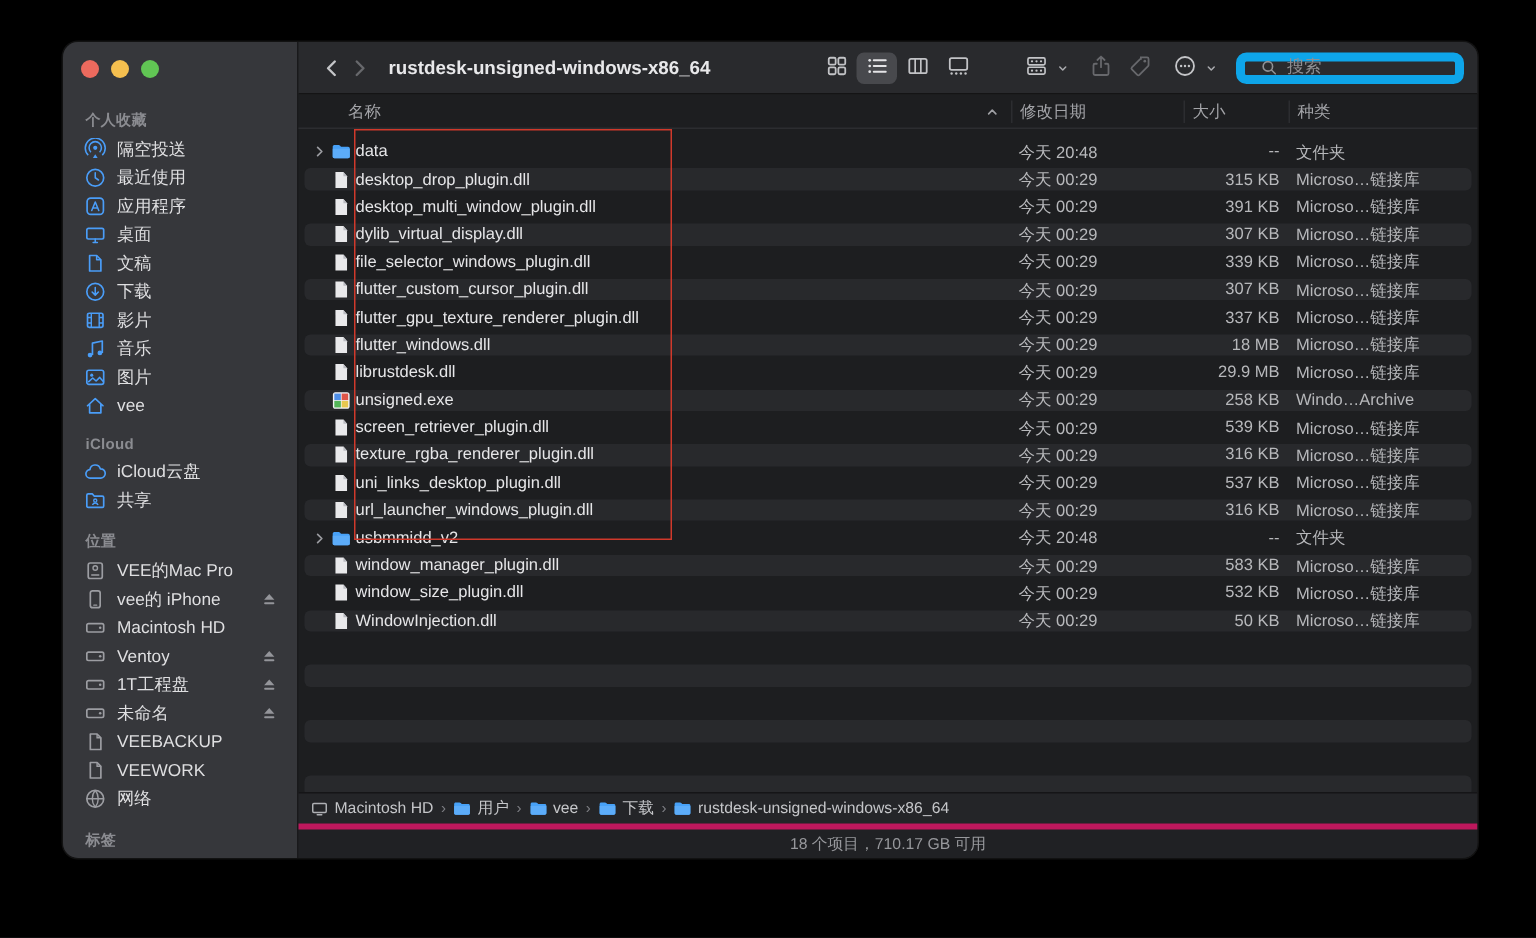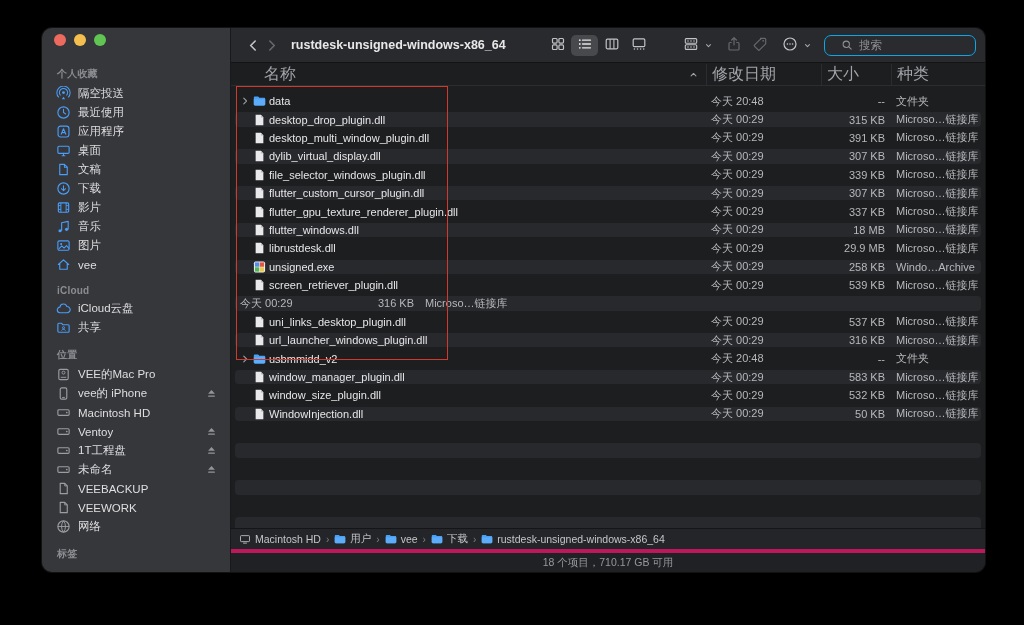--- a/index.html
+++ b/index.html
@@ -7,22 +7,22 @@
     width:1024px;height:625px;background:#000;position:relative;overflow:hidden;
     font-family:"Liberation Sans","DejaVu Sans",sans-serif;
     -webkit-font-smoothing:antialiased;
   }
   .window{
     position:absolute;left:42px;top:28px;width:943px;height:544px;
     background:#1d1e20;border-radius:10px;overflow:hidden;display:flex;
     box-shadow:0 0 0 1px rgba(255,255,255,.07), 0 30px 70px rgba(0,0,0,.8);
   }
   
-  .sidebar{width:188px;flex:none;background:#36373b;box-sizing:border-box;
-    padding-top:4px;overflow:hidden;position:relative;}
+  .sidebar{width:156px;flex:none;background:#36373b;box-sizing:border-box;
+    padding-top:10px;overflow:hidden;position:relative;}
   .traffic{display:flex;gap:8px;padding:2px 0 10px 12px;}
   .tl{width:12px;height:12px;border-radius:50%;border:none;padding:0;}
   .tl.red{background:#ec6a5e;} .tl.yellow{background:#f5bf4f;} .tl.green{background:#61c554;}
   .side-section-label{margin:11px 0 3px 15px;font-size:10px;color:#8b8c91;font-weight:600;letter-spacing:.2px;}
   .side-item{display:flex;align-items:center;height:19px;margin:0 6px;padding:0 6px 0 8px;
     border-radius:5px;font-size:11.5px;color:#dfdfe1;gap:7px;cursor:default;white-space:nowrap;}
   .side-item .icon{width:15px;height:15px;flex:none;color:#4a9df8;display:inline-flex;}
   .side-item.gray .icon{color:#9c9da2;}
   .side-item .icon svg{width:100%;height:100%;}
   .side-label{overflow:hidden;text-overflow:ellipsis;}
@@ -41,30 +41,30 @@
   .win-title{font-size:12.5px;font-weight:700;color:#e8e8ea;margin-left:11px;white-space:nowrap;}
   .tb-right{position:absolute;right:9px;top:0;height:100%;display:flex;align-items:center;}
   .view-group{display:flex;align-items:center;}
   .view-btn{width:27px;height:21px;display:inline-flex;align-items:center;justify-content:center;
     background:none;border:none;border-radius:5px;color:#c2c3c6;padding:0;}
   .view-btn svg{width:16px;height:16px;}
   .view-btn.selected{background:#48494d;color:#e4e4e6;}
   .chev-small{width:9px;height:9px;color:#a9aaae;margin-left:2px;display:inline-flex;}
   .chev-small svg{width:100%;height:100%;}
   .sp28{width:28px;} .sp10{width:10px;} .sp4{width:4px;} .sp8{width:8px;} .sp12{width:12px;}
-  .searchbox{width:152px;height:21px;border:1px solid #0ea5e9;background:#2a2b2e;border-radius:7px;
-    display:flex;align-items:center;padding:0 16px;box-sizing:border-box;gap:4px;}
+  .searchbox{width:152px;height:21px;border:6px solid #0ea5e9;background:#2a2b2e;border-radius:7px;
+    display:flex;align-items:center;padding:0 10px;box-sizing:border-box;gap:4px;}
   .searchbox .icon{width:12px;height:12px;color:#8f9094;flex:none;display:inline-flex;}
   .searchbox .icon svg{width:100%;height:100%;}
   .searchbox input{flex:1;min-width:0;background:transparent;border:none;outline:none;
     font-size:11.5px;color:#d8d8da;font-family:inherit;}
   .searchbox input::placeholder{color:#8f9094;}
   
   .colheader{height:22px;flex:none;display:flex;align-items:center;background:#1d1e20;
-    border-bottom:1px solid #2c2d30;font-size:16px;color:#a3a4a8;}
+    border-bottom:1px solid #2c2d30;font-size:11px;color:#a3a4a8;}
   .ch{display:flex;align-items:center;box-sizing:border-box;}
   .ch-name{width:475px;flex:none;padding-left:33px;justify-content:space-between;padding-right:7px;}
   .ch-date{width:115px;flex:none;border-left:1px solid #2c2d30;padding-left:5px;}
   .ch-size{width:70px;flex:none;border-left:1px solid #2c2d30;padding-left:5px;}
   .ch-kind{flex:1;border-left:1px solid #2c2d30;padding-left:5px;}
   .sort-caret{width:11px;height:11px;color:#9fa0a4;display:inline-flex;}
   .sort-caret svg{width:100%;height:100%;}
   
   .rows{flex:1;overflow:hidden;padding-top:4px;position:relative;}
   .row{height:14.4px;display:flex;align-items:center;font-size:11px;margin:4px 4px;border-radius:4px;}
@@ -639,20 +639,30 @@
                 <path d="M7.7.8L10.5 4H7.7z" fill="#b9bac0"></path>
               </svg>
             </span>
             <span>screen_retriever_plugin.dll</span>
           </div>
           <div class="cell c-date">今天 00:29</div>
           <div class="cell c-size">539 KB</div>
           <div class="cell c-kind">Microso…链接库</div>
         </div>
         <div class="row">
+          <div class="cell c-name">
+            <span class="disc"></span>
+            <span class="ficon">
+              <svg viewBox="0 0 12 14">
+                <path d="M1.5.8h6.2L10.5 4v9.2h-9z" fill="#e9e9eb"></path>
+                <path d="M7.7.8L10.5 4H7.7z" fill="#b9bac0"></path>
+              </svg>
+            </span>
+            <span>texture_rgba_renderer_plugin.dll</span>
+          </div>
           <div class="cell c-date">今天 00:29</div>
           <div class="cell c-size">316 KB</div>
           <div class="cell c-kind">Microso…链接库</div>
         </div>
         <div class="row">
           <div class="cell c-name">
             <span class="disc"></span>
             <span class="ficon">
               <svg viewBox="0 0 12 14">
                 <path d="M1.5.8h6.2L10.5 4v9.2h-9z" fill="#e9e9eb"></path>

